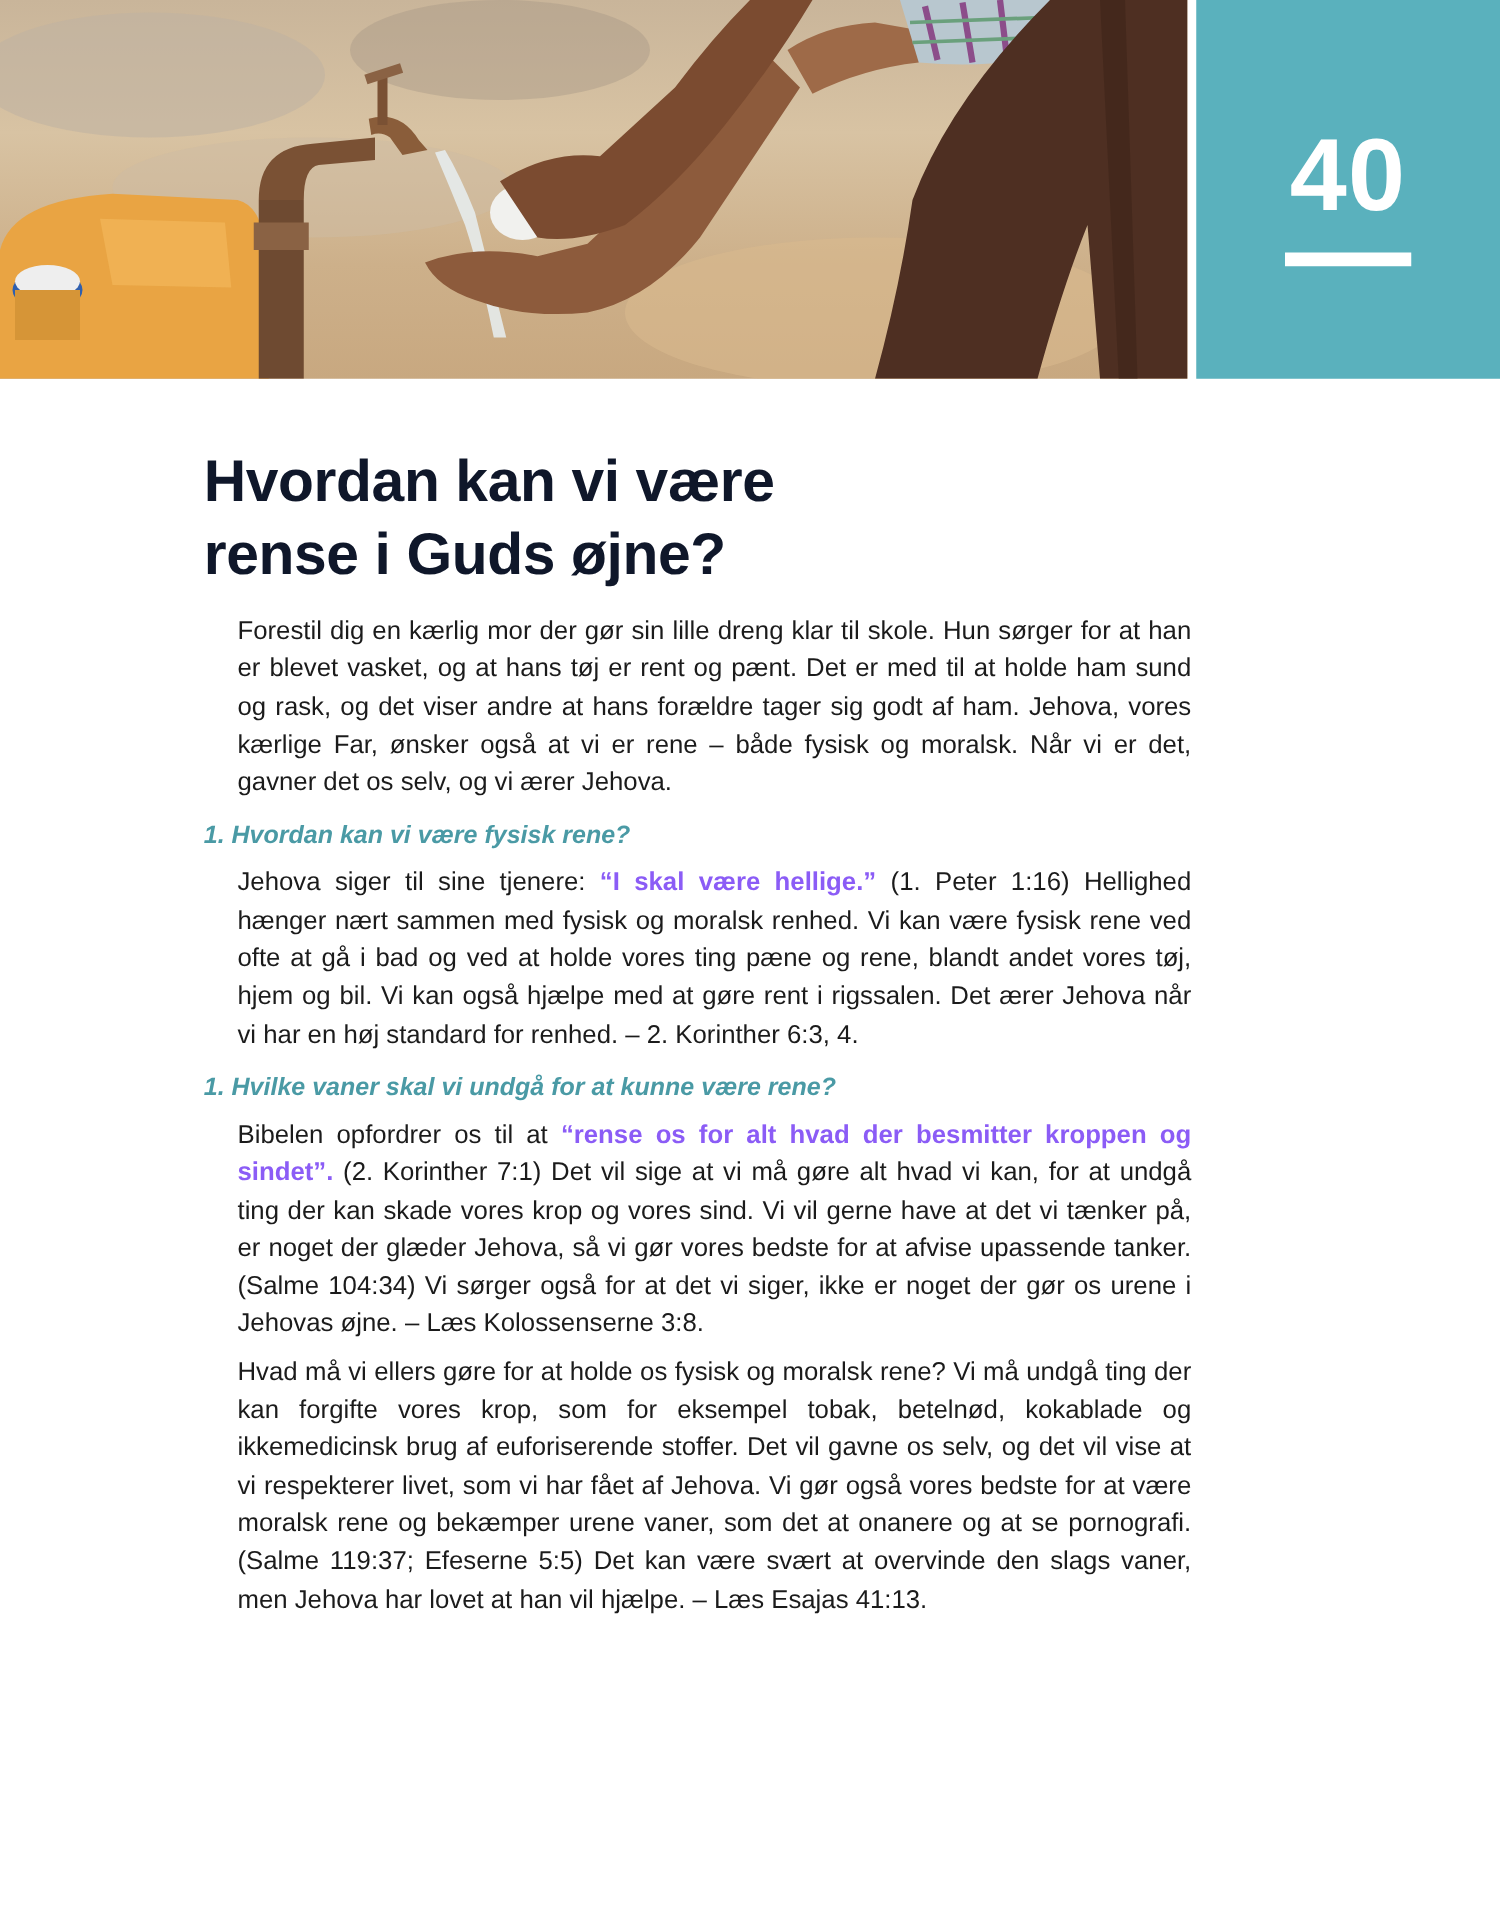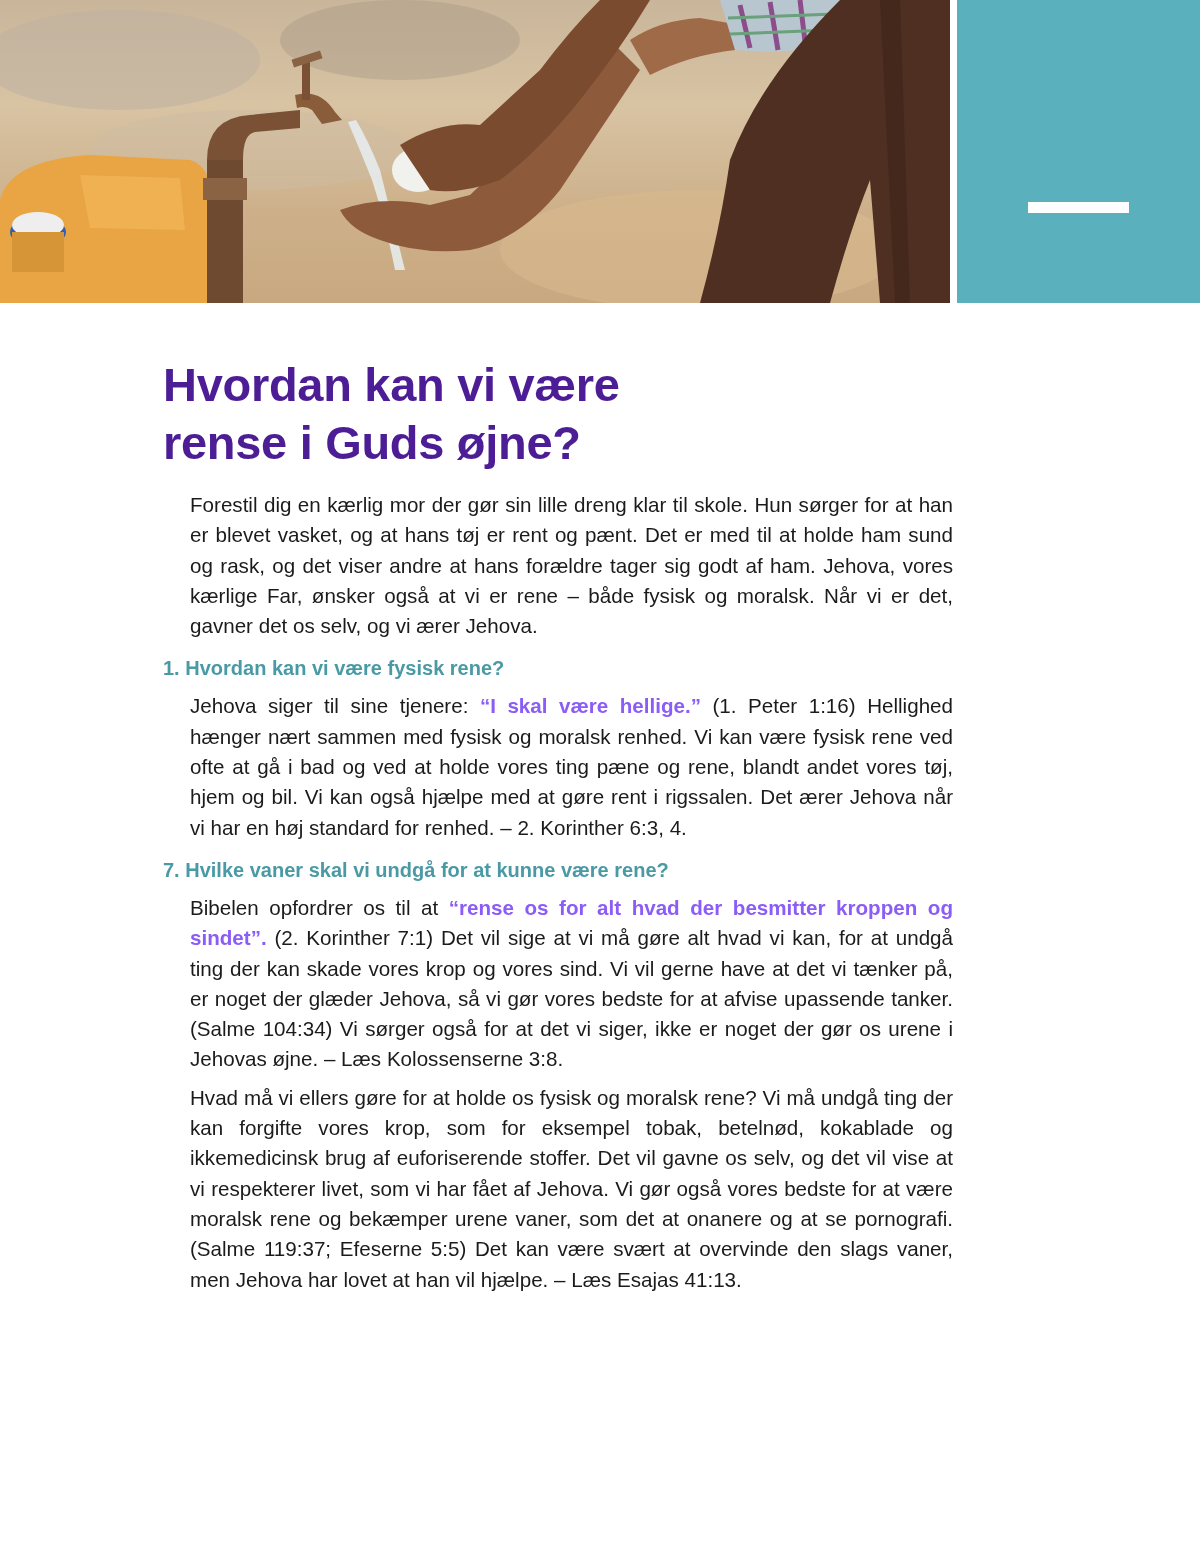--- a/index.html
+++ b/index.html
@@ -12,28 +12,28 @@
   .hero svg { position: absolute; left: 0; top: 0; width: 950px; height: 303px; }
 
   .lesson-box { position: absolute; left: 957px; top: 0; width: 243px; height: 303px; background: #5ab1bd; }
   .lesson-number { position: absolute; left: 0; right: 0; top: 100px; text-align: center;
                    font-family: "Liberation Sans", sans-serif; font-weight: bold; font-size: 82px;
                    color: #ffffff; letter-spacing: 1px; line-height: 1; }
   .lesson-underline { position: absolute; left: 71px; top: 202px; width: 101px; height: 11px; background: #ffffff; }
 
   .title { position: absolute; left: 163px; top: 356px; width: 700px; margin: 0;
            font-family: "Liberation Sans", sans-serif; font-weight: bold; font-size: 47px;
-           line-height: 58px; color: #4c1d95; letter-spacing: -0.3px; }
+           line-height: 58px; color: #0f172a; letter-spacing: -0.3px; }
 
   .content { position: absolute; left: 163px; top: 490px; width: 800px; }
   .para { margin: 0 0 0 27px; width: 763px; font-family: "Liberation Sans", sans-serif;
           font-size: 20.6px; line-height: 30.3px; color: #1b1b1b; text-align: justify; }
   .para b { font-weight: bold; color: #8b5cf6; }
   .q { margin: 0; font-family: "Liberation Sans", sans-serif; font-weight: bold; font-size: 20px;
-       line-height: 30px; color: #4a9aa5; }
+       line-height: 30px; color: #4a9aa5; font-style: italic; }
   .gap-s { height: 8px; }
   .gap-m { height: 12px; }
 </style>
 </head>
 <body>
 
 <div class="hero">
   <svg viewBox="0 0 950 303" preserveAspectRatio="none">
 
     <ellipse cx="120" cy="60" rx="140" ry="50" fill="#bfb3a2" opacity="0.6"></ellipse>
@@ -65,39 +65,40 @@
     <path d="M720 0 L840 0 L830 45 Q790 55 735 50 Z" fill="#b8c7cf"></path>
     <path d="M740 5 L750 48 M770 2 L778 50 M800 0 L806 50" stroke="#8c4d8a" stroke-width="5"></path>
     <path d="M728 18 L835 14 M730 34 L830 30" stroke="#6aa07c" stroke-width="3"></path>
 
     <path d="M840 0 L950 0 L950 303 L880 303 L870 180 Q850 230 830 303 L700 303 Q720 230 730 160 Q760 80 840 0 Z" fill="#4e2f22"></path>
     <path d="M880 0 L900 0 L910 303 L895 303 Z" fill="#3e2419" opacity="0.6"></path>
   </svg>
 </div>
 
 <div class="lesson-box">
+  <div class="lesson-number">40</div>
   <div class="lesson-underline"></div>
 </div>
 
 <h1 class="title">
   <span>Hvordan kan vi være</span><br>
   <span>rense i Guds øjne?</span>
 </h1>
 
 <div class="content">
   <p class="para">Forestil dig en kærlig mor der gør sin lille dreng klar til skole. Hun sørger for at han er blevet vasket, og at hans tøj er rent og pænt. Det er med til at holde ham sund og rask, og det viser andre at hans forældre tager sig godt af ham. Jehova, vores kærlige Far, ønsker også at vi er rene – både fysisk og moralsk. Når vi er det, gavner det os selv, og vi ærer Jehova.</p>
 
   <div class="gap-m"></div>
   <div>
     <p class="q">1. Hvordan kan vi være fysisk rene?</p>
     <div class="gap-s"></div>
     <p class="para"><span>Jehova siger til sine tjenere: </span><b>“I skal være hellige.”</b><span> (1. Peter 1:16) Hellighed hænger nært sammen med fysisk og moralsk renhed. Vi kan være fysisk rene ved ofte at gå i bad og ved at holde vores ting pæne og rene, blandt andet vores tøj, hjem og bil. Vi kan også hjælpe med at gøre rent i rigssalen. Det ærer Jehova når vi har en høj standard for renhed. – 2. Korinther 6:3, 4.</span></p>
   </div>
 
   <div class="gap-m"></div>
   <div>
-    <p class="q">7. Hvilke vaner skal vi undgå for at kunne være rene?</p>
+    <p class="q">1. Hvilke vaner skal vi undgå for at kunne være rene?</p>
     <div class="gap-s"></div>
     <p class="para"><span>Bibelen opfordrer os til at </span><b>“rense os for alt hvad der besmitter kroppen og sindet”.</b><span> (2. Korinther 7:1) Det vil sige at vi må gøre alt hvad vi kan, for at undgå ting der kan skade vores krop og vores sind. Vi vil gerne have at det vi tænker på, er noget der glæder Jehova, så vi gør vores bedste for at afvise upassende tanker. (Salme 104:34) Vi sørger også for at det vi siger, ikke er noget der gør os urene i Jehovas øjne. – Læs Kolossenserne 3:8.</span></p>
     <div class="gap-s"></div>
     <p class="para"><span>Hvad må vi ellers gøre for at holde os fysisk og moralsk rene? Vi må undgå ting der kan forgifte vores krop, som for eksempel tobak, betelnød, kokablade og ikkemedicinsk brug af euforiserende stoffer. Det vil gavne os selv, og det vil vise at vi respekterer livet, som vi har fået af Jehova. Vi gør også vores bedste for at være moralsk rene og bekæmper urene vaner, som det at onanere og at se pornografi. (Salme 119:37; Efeserne 5:5) Det kan være svært at overvinde den slags vaner, men Jehova har lovet at han vil hjælpe. – Læs Esajas 41:13.</span></p>
   </div>
 </div>
 
 </body></html>

